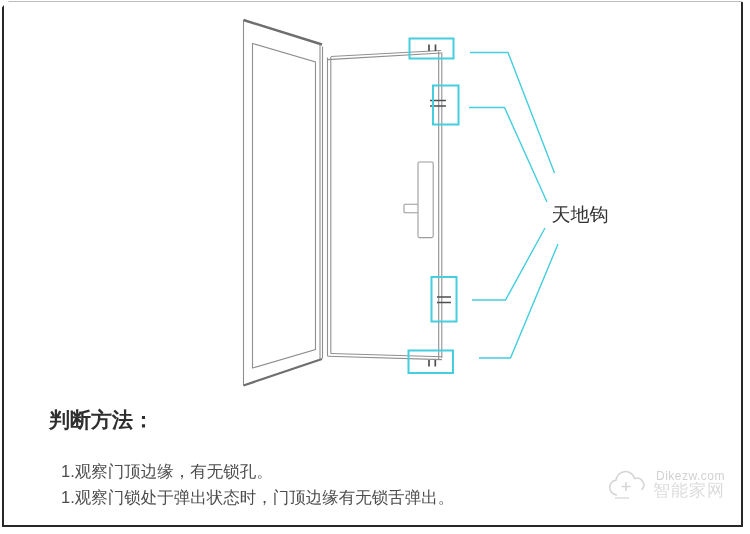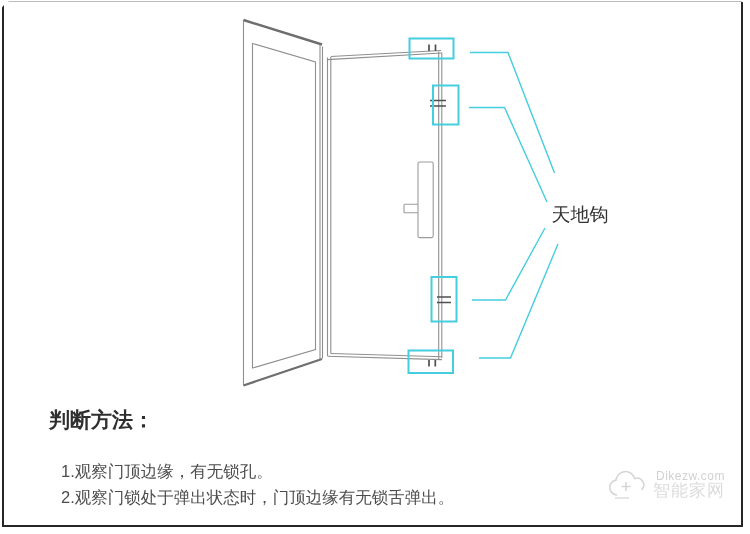--- a/index.html
+++ b/index.html
@@ -94,21 +94,21 @@
       <polyline points="479,358 510.5,358 558,244"></polyline>
     </g>
 
     <text class="label-text" x="551.5" y="221" fill="#333333">天地钩</text>
   </svg>
 
   <div class="instructions">
     <div class="heading">判断方法：</div>
     <div class="items">
       <div class="item">1.观察门顶边缘，有无锁孔。</div>
-      <div class="item">2.观察门锁处于弹出状态时，门顶边缘有无锁舌弹出。</div>
+      <div class="item">1.观察门锁处于弹出状态时，门顶边缘有无锁舌弹出。</div>
     </div>
   </div>
 
   <div class="watermark">
     <svg class="cloud" width="44" height="36" viewBox="0 0 44 36">
       <path d="M12,28 a7.5,7.5 0 0 1 -1,-14.9 a9.5,9.5 0 0 1 18.6,-1.6 a6.8,6.8 0 0 1 6.9,11.4" fill="none" stroke="#d4d4d4" stroke-width="1.6"></path>
       <path d="M21,15 v9 M16.5,19.5 h9" fill="none" stroke="#d4d4d4" stroke-width="1.6"></path>
       <path d="M10,31 h14" fill="none" stroke="#d9d9d9" stroke-width="1.4"></path>
     </svg>
     <div class="wm-texts">

